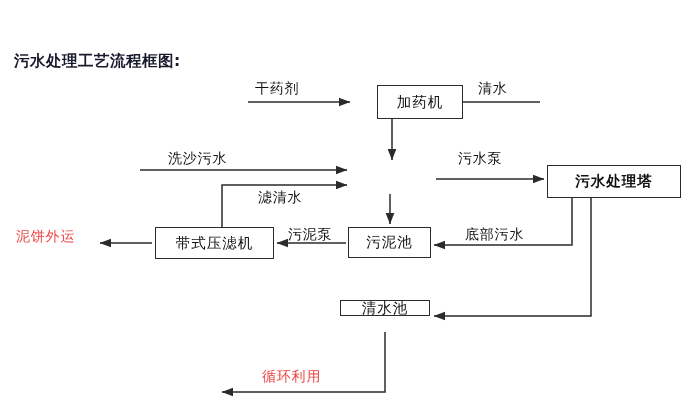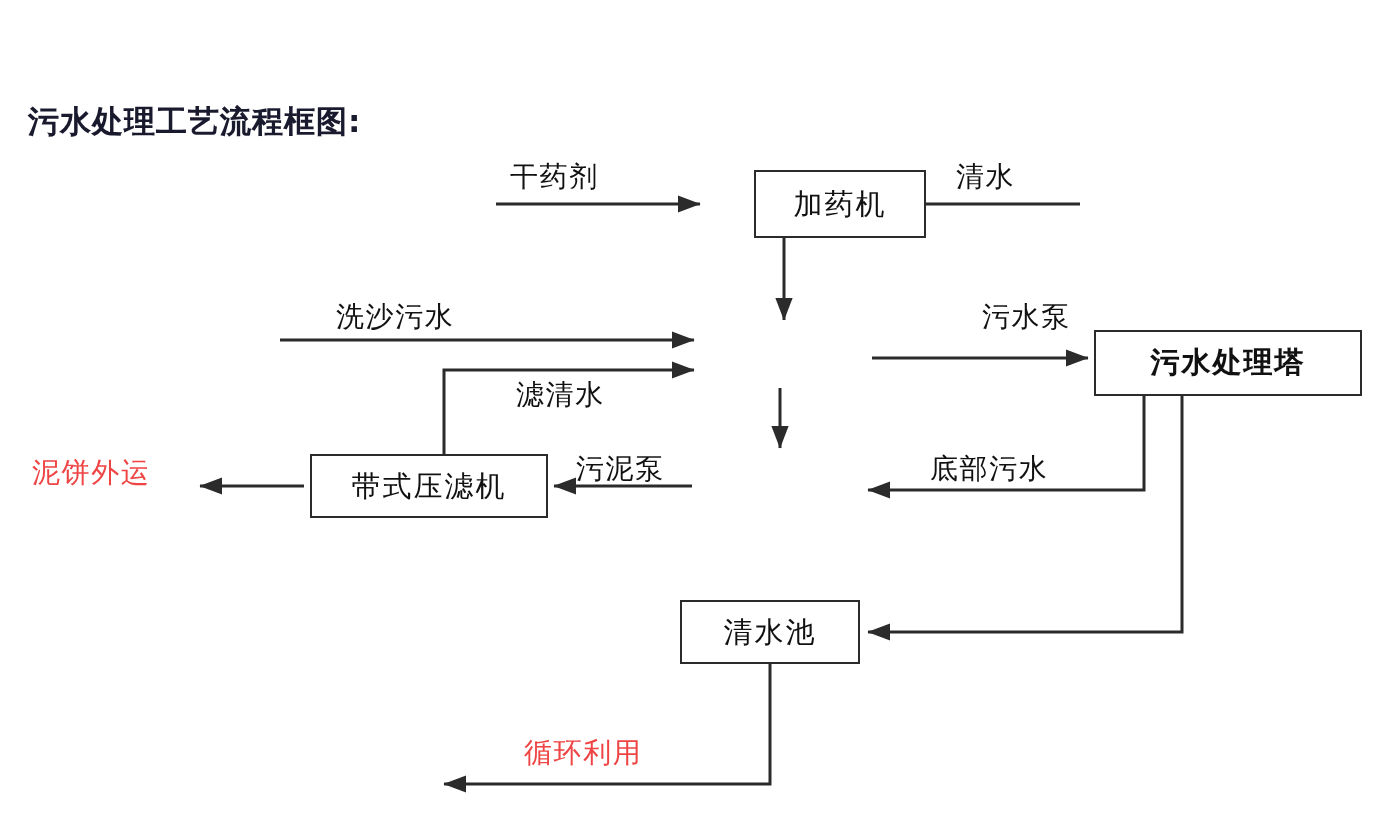--- a/index.html
+++ b/index.html
@@ -112,32 +112,35 @@
 
 
   <div class="nodebox" style="left:547px; top:165px; width:134px; height:33px;font-weight:bold;">
     <span>污水处理塔</span>
   </div>
 
   <div class="nodebox" style="left:155px; top:227px; width:119px; height:32px;">
     <span>带式压滤机</span>
   </div>
 
+  <div class="nodebox" style="left:348px; top:227px; width:83px; height:31px;">
+    <span>污泥池</span>
+  </div>
 
-  <div class="nodebox" style="left:340px; top:300px; width:90px; height:32px;">
+  <div class="nodebox" style="left:340px; top:300px; width:90px; height:16px;">
     <span>清水池</span>
   </div>
 
   <div class="edgelabel" style="left:255px; top:80px;">干药剂</div>
 
   <div class="edgelabel" style="left:478px; top:80px;">清水</div>
 
   <div class="edgelabel" style="left:168px; top:150px;">洗沙污水</div>
 
-  <div class="edgelabel" style="left:458px; top:150px;margin-left:33px;">污水泵</div>
+  <div class="edgelabel" style="left:458px; top:150px;">污水泵</div>
 
   <div class="edgelabel" style="left:258px; top:189px;">滤清水</div>
 
   <div class="edgelabel" style="left:288px; top:226px;">污泥泵</div>
 
   <div class="edgelabel" style="left:465px; top:226px;">底部污水</div>
 
   <div class="termlabel" style="left:16px; top:228px;">泥饼外运</div>
 
   <div class="termlabel" style="left:262px; top:368px;">循环利用</div>

